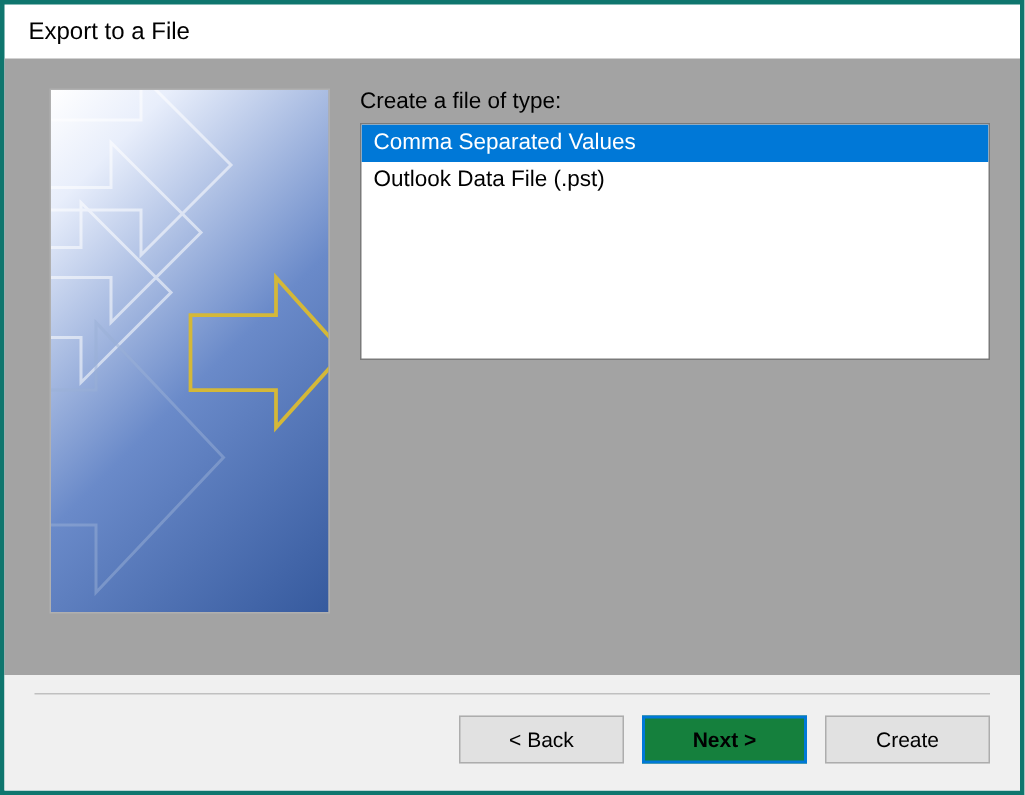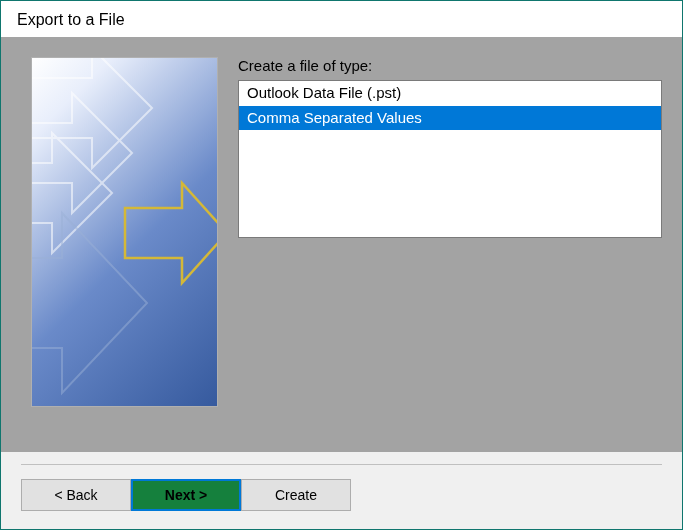--- a/index.html
+++ b/index.html
@@ -11,21 +11,21 @@
       font-family: 'Segoe UI', Tahoma, sans-serif;
       background: #ffffff;
       width: 683px;
       height: 530px;
       overflow: hidden;
     }
     .dialog {
       width: 683px;
       height: 530px;
       background: #ffffff;
-      border: 1px solid #0f766e;
+      border: 3px solid #0f766e;
       display: flex;
       flex-direction: column;
     }
     .dialog-title {
       padding: 10px 16px 8px 16px;
       font-size: 16px;
       color: #000000;
       font-weight: 400;
     }
     .dialog-body {
@@ -84,21 +84,22 @@
       flex-direction: column;
       gap: 14px;
     }
     .footer-separator {
       width: 100%;
       height: 1px;
       background: #c0c0c0;
     }
     .button-row {
       display: flex;
-      gap: 0;
+      justify-content: flex-end;
+      gap: 12px;
     }
     .btn {
       min-width: 110px;
       height: 32px;
       border: 1px solid #adadad;
       background: #e1e1e1;
       font-family: inherit;
       font-size: 14px;
       color: #000000;
       cursor: pointer;
@@ -134,22 +135,22 @@
 
         <g stroke="#9ab0d6" stroke-width="2" fill="none" opacity="0.5">
           <path d="M -70 200 L 30 200 L 30 155 L 115 245 L 30 335 L 30 290 L -70 290 Z"></path>
         </g>
       </svg>
     </div>
 
     <div class="content-area">
       <div class="content-label">Create a file of type:</div>
       <div class="listbox" id="file-type-listbox">
+          <div class="listbox-item selected">Comma Separated Values</div>
           <div class="listbox-item">Outlook Data File (.pst)</div>
-          <div class="listbox-item selected">Comma Separated Values</div>
         </div>
     </div>
   </div>
 
   <div class="dialog-footer">
     <div class="footer-separator"></div>
     <div class="button-row">
       <button class="btn">&lt; Back</button>
       <button class="btn default">Next &gt;</button>
       <button class="btn">Create</button>

